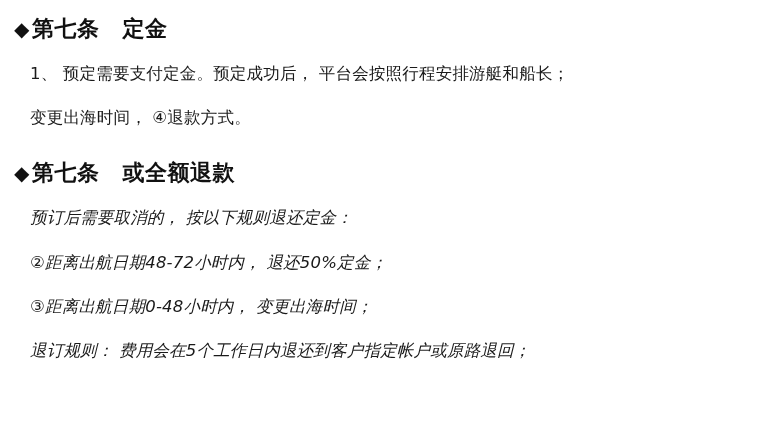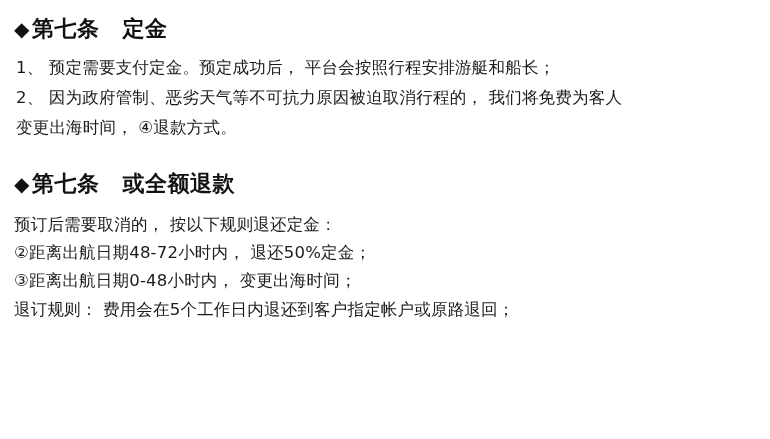--- a/index.html
+++ b/index.html
@@ -43,47 +43,47 @@
   .heading .title-main {
     margin-right: 23px;
   }
   .body-text {
     font-size: 16.5px;
     line-height: 1.72;
     color: #1a1a1a;
     letter-spacing: 0.2px;
   }
   .para {
-    margin: 2px;
+    margin: 16px;
   }
   .section-two .heading {
     margin-top: 26px;
     margin-bottom: 12px;
   }
   .list-line {
-    margin: 0;
+    margin: 16px;
+    font-style: italic;
   }
   .spacer-bottom {
     height: 60px;
   }
 </style>
 </head>
 <body>
 
 <div class="page">
 
   <div class="section section-one">
     <div class="heading">
       <span class="bullet">◆</span>
       <span class="title-main">第七条</span>
       <span class="title-sub">定金</span>
     </div>
     <div class="body-text">
       <p class="para">1、 预定需要支付定金。预定成功后， 平台会按照行程安排游艇和船长；</p>
-      <p class="para">2、 因为政府管制、恶劣天气等不可抗力原因被迫取消行程的， 我们将免费为客人</p>
       <p class="para">变更出海时间， ④退款方式。</p>
     </div>
   </div>
 
   <div class="section section-two">
     <div class="heading">
       <span class="bullet">◆</span>
       <span class="title-main">第七条</span>
       <span class="title-sub">或全额退款</span>
     </div>

